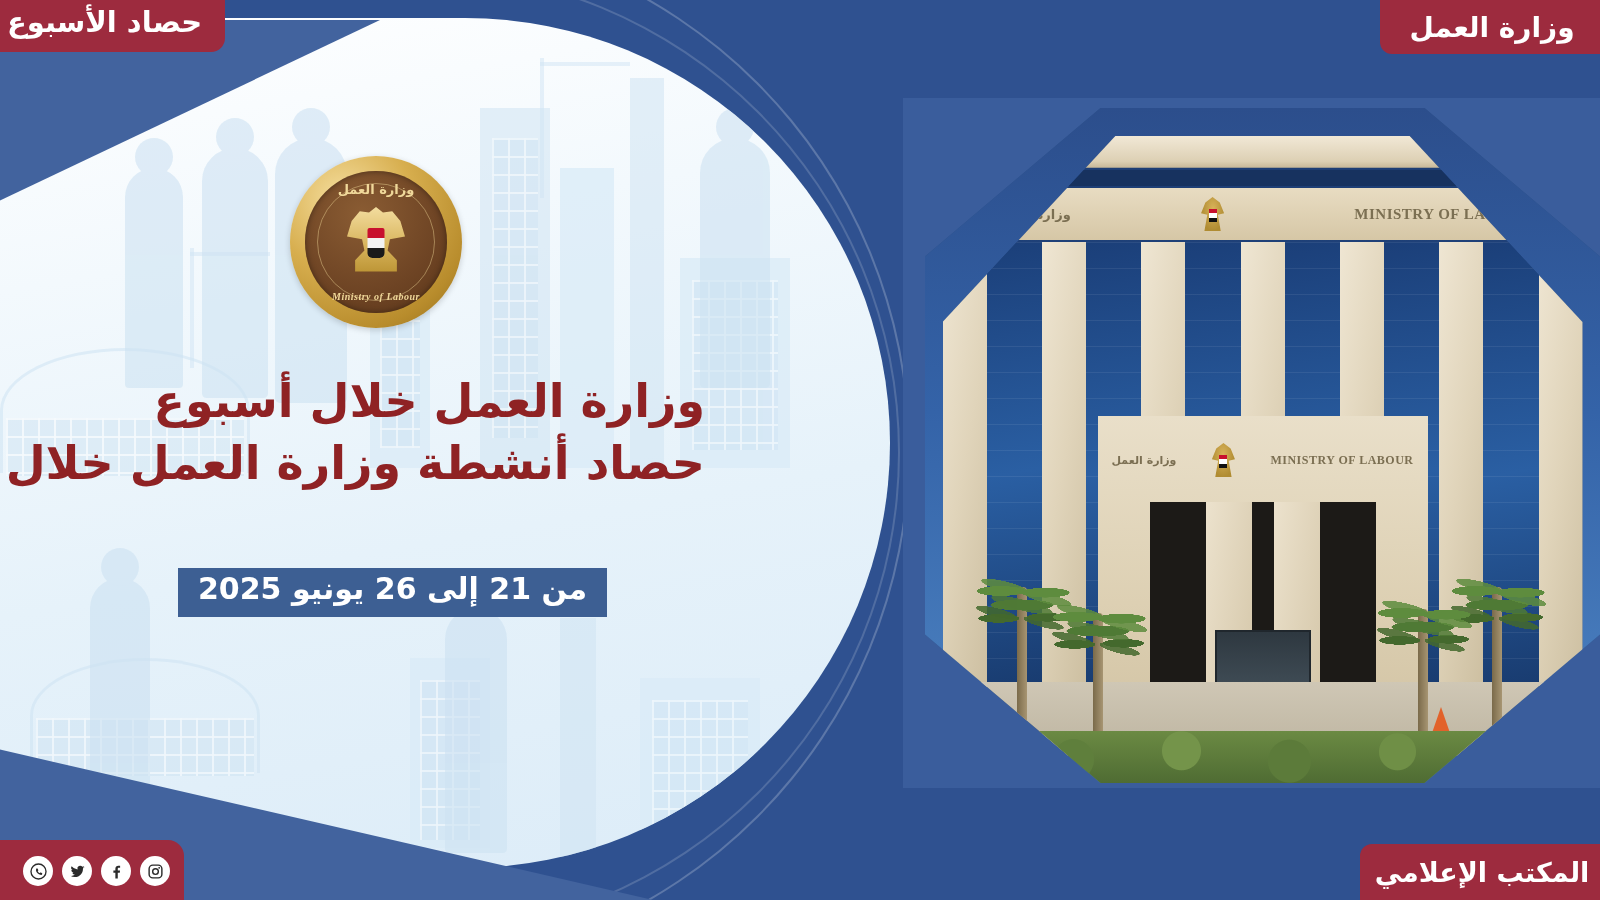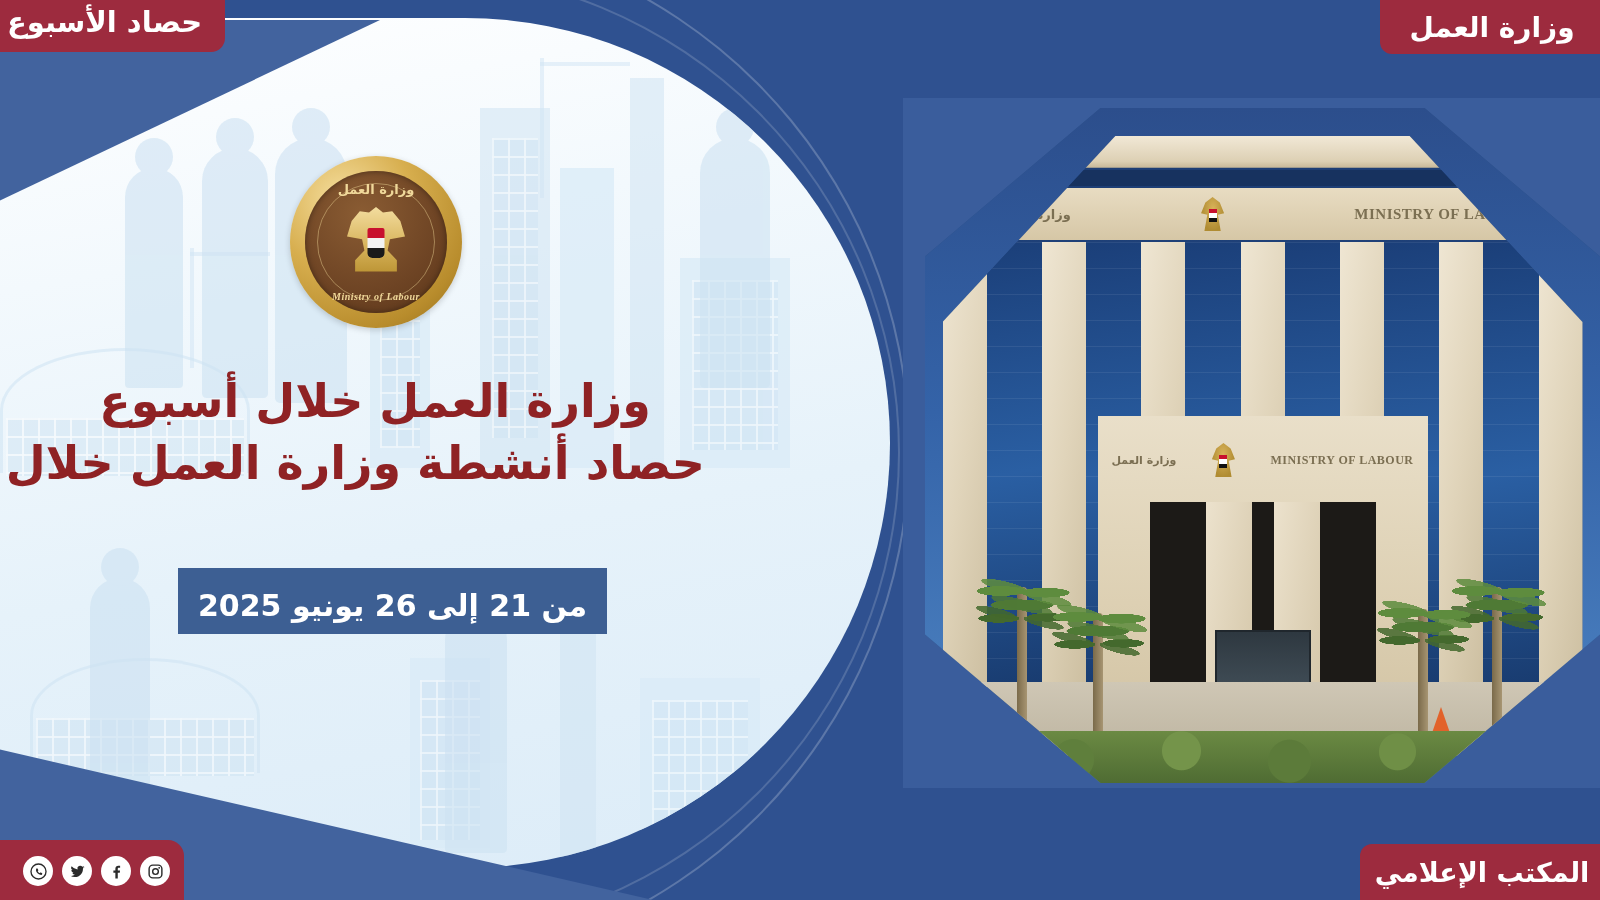--- a/index.html
+++ b/index.html
@@ -110,42 +110,41 @@
     top: 138px;
     width: 172px;
     height: 172px;
   }
 
   .headline {
     position: absolute;
     right: 185px;
     top: 352px;
     width: 660px;
-    text-align: center;
     color: #8f2224;
     direction: rtl;
   }
   .headline .line {
     font-weight: 700;
     font-size: 46px;
     line-height: 1.35;
     letter-spacing: 0;
     white-space: nowrap;
   }
   .headline .line2 { font-size: 46px; }
 
   .date-badge {
     position: absolute;
     left: 238px;
     top: 550px;
     background: #3d5f93;
     color: #ffffff;
     font-size: 30px;
     font-weight: 700;
-    padding: 21px 20px 12px 20px;
+    padding: 4px 20px 12px 20px;
     direction: rtl;
     white-space: nowrap;
     line-height: 1.1;
   }
 
   
   .wedge {
     position: absolute;
     background: #42639e;
   }

